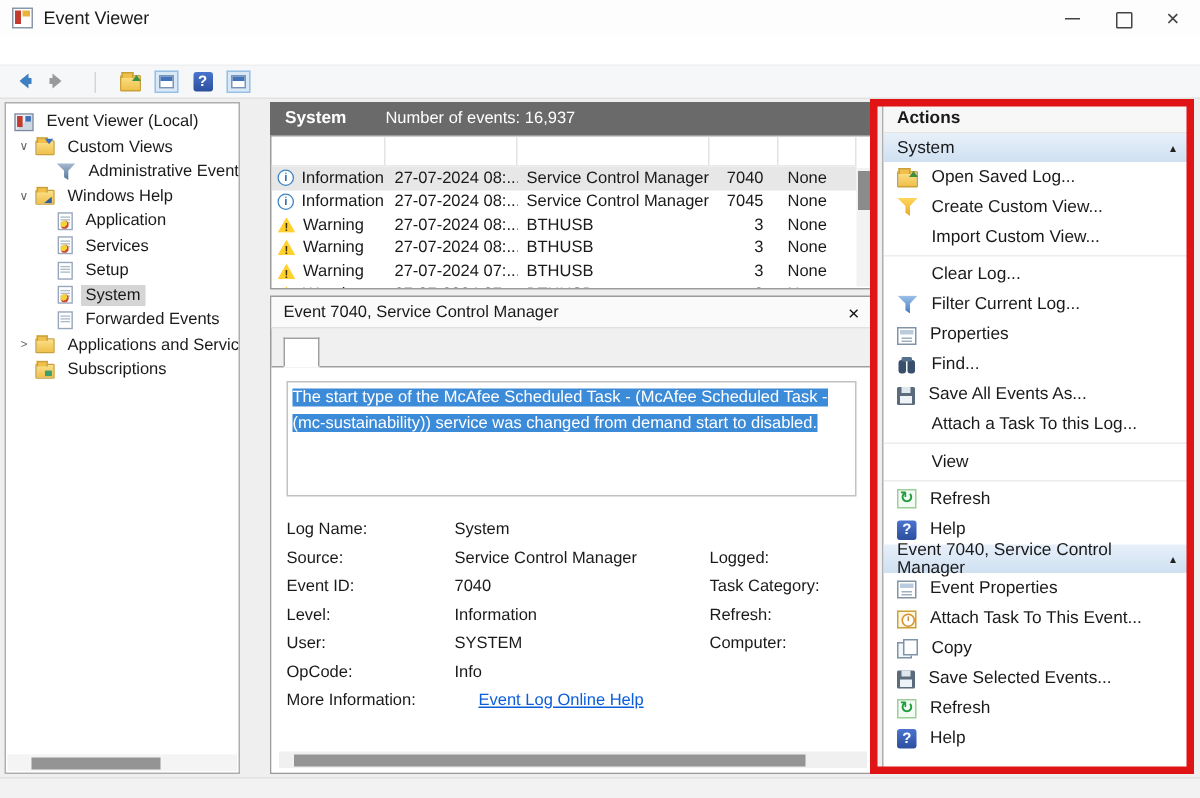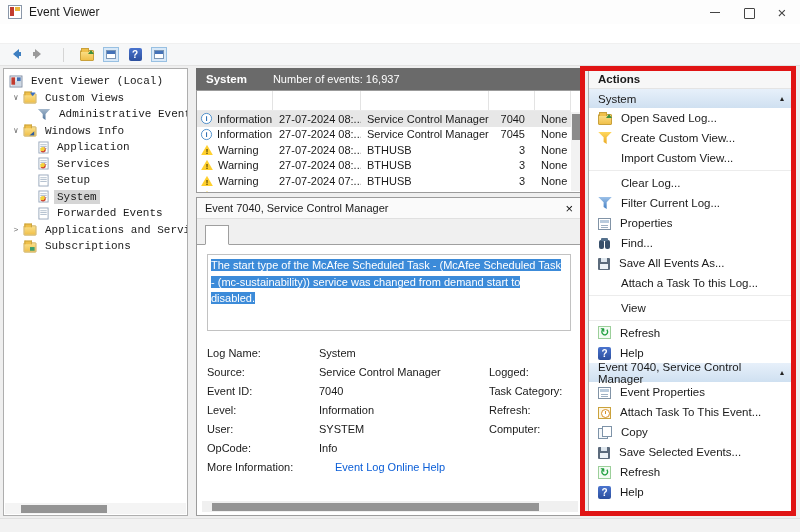--- a/index.html
+++ b/index.html
@@ -88,21 +88,21 @@
   .ic-attach-task::before { content:''; position:absolute; left:2px; top:1px; width:7px; height:7px; border-radius:50%; background:#fff; border:1px solid #d98e2b; }
   .ic-attach-task::after { content:''; position:absolute; left:6px; top:3px; width:1px; height:3px; background:#d98e2b; }
   .ic-copy::before { content:''; position:absolute; left:0; top:2px; width:8px; height:9px; background:#f4f7fa; border:1px solid #7e93a8; }
   .ic-copy::after { content:''; position:absolute; left:4px; top:0; width:8px; height:9px; background:#fff; border:1px solid #7e93a8; }
 
   
   .main { position:relative; flex:none; height:452px; background:#efefef; padding:2px 6px 2px 3px; display:flex; }
   .bottom-strip { flex:1; background:#f2f2f2; border-top:1px solid #e0e0e0; }
 
   
-  .tree-panel { width:185px; background:#fff; border:1px solid #aeaeae; margin-right:8px; position:relative; overflow:hidden; flex:none;font-family:Liberation Mono, monospace; }
+  .tree-panel { width:157px; background:#fff; border:1px solid #aeaeae; margin-right:20px; position:relative; overflow:hidden; flex:none; }
   .tree { padding-top:4px; }
   .tree-row { display:flex; align-items:center; height:16.5px; white-space:nowrap; overflow:hidden; }
   .exp { width:14px; flex:none; color:#666; font-size:8px; text-align:center; }
   .ti.tree-ic { margin-right:5px; transform:scale(0.92); }
   .tlabel { padding:1px 3px; }
   .tree-row.selected .tlabel { background:#d5d5d5; }
   .hscroll { position:absolute; bottom:1px; left:1px; right:1px; height:11px; background:#f4f4f4; }
   .hthumb { position:absolute; top:1.5px; height:8px; background:#949494; }
   .tree-panel .hthumb { left:16px; width:86px; }
 
@@ -130,21 +130,21 @@
   .ep-tabs { height:25px; padding:5px 0 0 8px; display:flex; flex:none; }
   .tab { padding:3px 11px; position:relative; top:1px; color:#222; }
   .tab.selected { background:#fff; border:1px solid #9f9f9f; border-bottom:1px solid #fff; z-index:2; }
   .ep-body { flex:1; background:#fff; border-top:1px solid #9f9f9f; padding:9px 12px 16px 10px; position:relative; min-height:0; }
   .desc-box { height:77px; border:1px solid #c2c2c2; background:#fff; padding:2px 3px; line-height:1.5; overflow:hidden; }
   .desc-selected { background:#3c8bd9; color:#fff; }
   .fields { display:grid; grid-template-columns:112px 170px 98px 1fr; row-gap:7px; margin-top:16px; }
   .flabel, .fvalue { white-space:nowrap; overflow:hidden; }
   .mi-row { display:flex; margin-top:7px; }
   .mi-row .flabel { width:128px; flex:none; }
-  .link { color:#0b5ed7; }
+  .link { color:#0b5ed7; text-decoration:underline; }
   .ep-hscroll { position:absolute; left:5px; right:5px; bottom:3px; height:11px; background:#f0f0f0; }
   .ep-hscroll .hthumb { left:10px; width:87%; }
 
   
   .actions-panel { width:206px; background:#fff; border:1px solid #aeaeae; margin-left:4px; flex:none; overflow:hidden; font-size:11.5px; }
   .actions-title { height:20px; display:flex; align-items:center; font-weight:bold; padding:0 9px; background:#f7f7f7; border-bottom:1px solid #e4e4e4; }
   .section-header { height:19px; background:linear-gradient(#e7f0fa,#cfe0f1); display:flex; align-items:center; justify-content:space-between; padding:0 9px 0 9px; }
   .section-arrow { font-size:8px; color:#222; }
   .action-item { height:20px; display:flex; align-items:center; padding-left:9px; gap:9px; }
   .action-item.sep { border-top:1px solid #ececec; margin-top:2px; padding-top:1px; height:23px;text-align:center; }
@@ -220,21 +220,21 @@
             <span class="tlabel">Custom Views</span>
           </div>
           <div class="tree-row" style="padding-left: 33px;">
 
             <span class="ti tree-ic ic-filter-view"></span>
             <span class="tlabel">Administrative Events</span>
           </div>
           <div class="tree-row" style="padding-left: 5px;">
             <span class="exp">∨</span>
             <span class="ti tree-ic ic-windows-logs-folder"></span>
-            <span class="tlabel">Windows Info</span>
+            <span class="tlabel">Windows Help</span>
           </div>
           <div class="tree-row" style="padding-left: 33px;">
 
             <span class="ti tree-ic ic-log-file"></span>
             <span class="tlabel">Application</span>
           </div>
           <div class="tree-row" style="padding-left: 33px;">
 
             <span class="ti tree-ic ic-log-file"></span>
             <span class="tlabel">Services</span>

